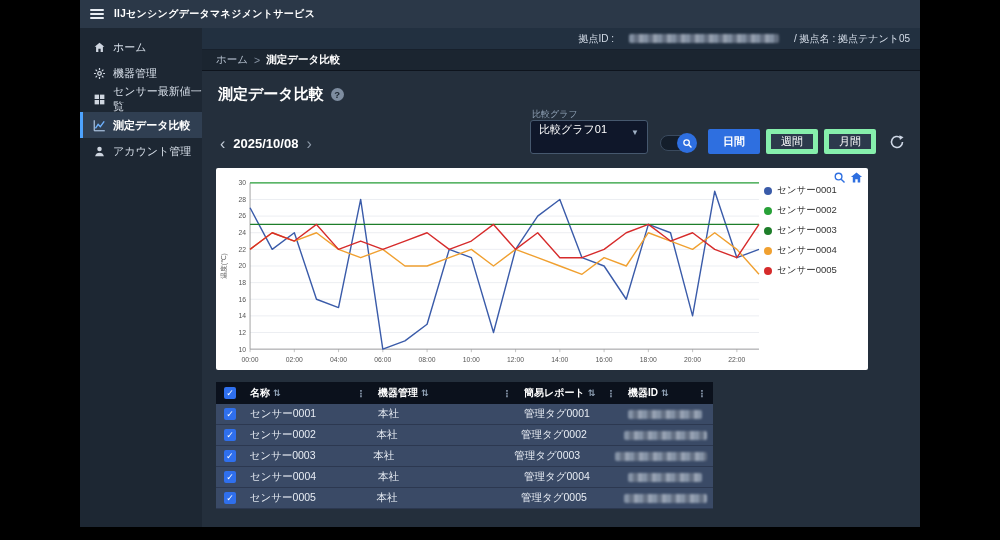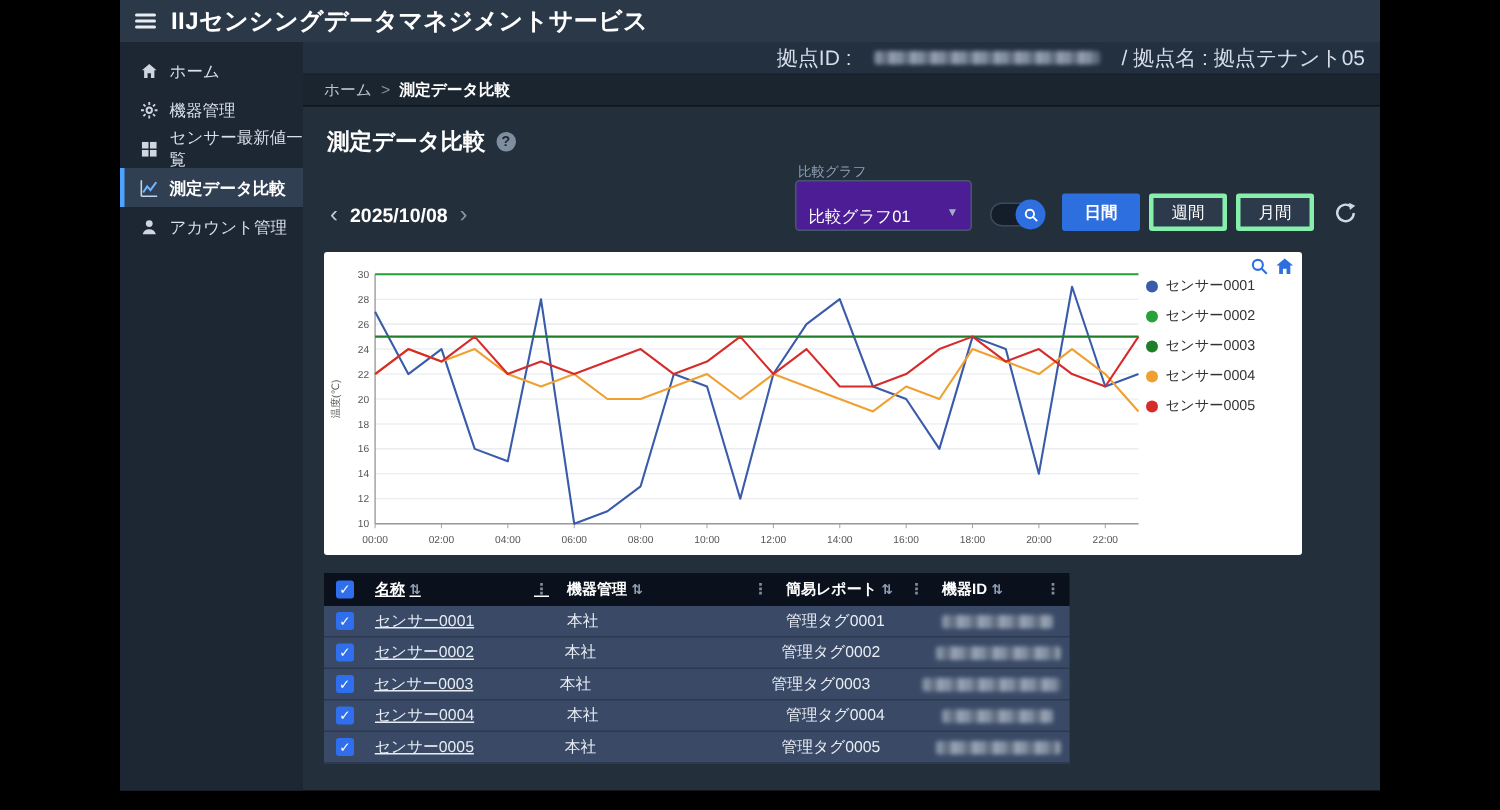--- a/index.html
+++ b/index.html
@@ -6,40 +6,40 @@
   html,body { width:1000px; height:540px; background:#000; overflow:hidden;
     font-family:"Liberation Sans","DejaVu Sans",sans-serif; }
   .app { position:absolute; left:80px; top:0; width:840px; height:527px;
     background:#242f3c; display:flex; flex-direction:column; }
 
   
   .topbar { height:28px; background:#2b3848; display:flex; align-items:center;
     padding:0 10px; flex:0 0 auto; }
   .hamburger { width:14px; cursor:pointer; margin-right:10px; }
   .hamburger span { display:block; height:2px; background:#e8edf3; margin:2px 0; border-radius:1px; }
-  .app-title { color:#fff; font-size:16px; font-weight:bold; letter-spacing:.3px; }
+  .app-title { color:#fff; font-size:10px; font-weight:bold; letter-spacing:.3px; }
   .topbar-right { margin-left:auto; display:flex; align-items:center; gap:6px;
     color:#dfe6ef; font-size:10.5px; }
   .avatar { width:17px; height:17px; }
 
   .redact { display:inline-block; height:9px; border-radius:2px; vertical-align:middle;
     background:repeating-linear-gradient(90deg,#93a0b2 0 5px,#6c7789 5px 10px,#a8b2c1 10px 14px);
     filter:blur(1.3px); opacity:.85; }
 
   
   .body { flex:1; display:flex; min-height:0; }
   .sidebar { width:122px; background:#1d2733; padding-top:6px; flex:0 0 auto; }
   .side-item { display:flex; align-items:center; gap:7px; height:26px; padding-left:10px;
     color:#d7dfe9; font-size:11px; cursor:pointer; border-left:3px solid transparent; }
   .side-item .icn { width:13px; height:13px; display:inline-flex; }
   .side-item.active { background:#303f52; border-left-color:#4da3ff; color:#fff; font-weight:bold; }
 
   .rightcol { flex:1; display:flex; flex-direction:column; min-width:0; }
   .sitebar { height:22px; background:#223040; display:flex; align-items:center;
-    justify-content:flex-end; padding-right:10px; color:#d5dde8; font-size:14px; gap:15px;
+    justify-content:flex-end; padding-right:10px; color:#d5dde8; font-size:10px; gap:15px;
     border-bottom:1px solid #17202c; }
   .crumbbar { height:21px; background:#1b2530; display:flex; align-items:center;
     padding-left:14px; gap:6px; font-size:10.5px; border-bottom:1px solid #0e141d; }
   .crumb-home { color:#b9c4d2; cursor:pointer; }
   .crumb-sep { color:#8794a4; }
   .crumb-cur { color:#fff; font-weight:bold; }
 
   .content { flex:1; padding:10px 14px; overflow:hidden; }
   .pagetitle-row { display:flex; align-items:center; gap:7px; margin:4px 0 0 2px; }
   .pagetitle { color:#fff; font-size:15px; font-weight:bold; }
@@ -48,31 +48,31 @@
     cursor:pointer; }
 
   .controls { display:flex; align-items:flex-end; margin-top:16px; }
   .datenav { display:flex; align-items:center; gap:8px; margin-left:4px; padding-bottom:3px; }
   .chev { font-size:16px; line-height:14px; color:#c3ccd8; cursor:pointer; }
   .chev.next { color:#8b97a6; }
   .dateval { color:#fff; font-size:13px; font-weight:bold; }
   .ctrl-right { margin-left:auto; display:flex; align-items:flex-end; gap:12px; }
   .selwrap { position:relative; }
   .sel-label { position:absolute; top:-12px; left:2px; font-size:9px; color:#8fa1b5; }
-  .selectbox { width:118px; height:24px; background:#4c1d95; border:1px solid #46586e;
-    border-radius:3px; color:#fff; font-size:11px; display:flex; align-items:flex-start;
+  .selectbox { width:118px; height:24px; background:#0f172a; border:1px solid #46586e;
+    border-radius:3px; color:#fff; font-size:11px; display:flex; align-items:flex-end;
     padding:16px 8px; cursor:pointer; }
   .selectbox .caret { margin-left:auto; color:#9fb0c4; font-size:8px; }
   .toggle { width:36px; height:16px; border-radius:9px; background:#141e2b;
     border:1px solid #3a4a5e; position:relative; cursor:pointer; margin-bottom:3px; }
   .toggle .knob { position:absolute; right:-2px; top:-3px; width:20px; height:20px;
     border-radius:50%; background:#2e6fe0; display:flex; align-items:center; justify-content:center; }
   .seg { display:flex; gap:6px; }
   .seg button { width:52px; height:25px; font-size:11px; border-radius:2px; cursor:pointer;
-    color:#fff; background:#2c3a4c; border:3px solid #86efac;
+    color:#fff; background:#2c3a4c; border:5px solid #86efac;
     font-family:"Liberation Sans","DejaVu Sans",sans-serif; }
   .seg button.active { background:#2e6fe0; border-color:#2e6fe0; font-weight:bold; }
   .refresh { width:18px; height:18px; cursor:pointer; margin-bottom:3px; }
 
   
   .chartcard { position:relative; margin-top:14px; width:652px; height:202px; background:#fff;
     border-radius:2px; display:flex; padding:6px 4px 2px 2px; }
   .chart-svg { flex:1; height:100%; }
   .legend { width:100px; padding-top:10px; display:flex; flex-direction:column; gap:7px; }
   .legend-item { display:flex; align-items:center; gap:5px; font-size:9.5px; color:#333; cursor:pointer; }
@@ -80,21 +80,21 @@
   .chart-corner { position:absolute; top:3px; right:5px; display:flex; gap:4px; }
   .chart-corner .cicon { width:13px; height:13px; cursor:pointer; }
 
   
   .table { margin-top:12px; width:497px; font-size:10px; }
   .trow { display:flex; align-items:center; height:21px; }
   .thead { background:#0b111c; color:#fff; font-weight:bold; height:22px; }
   .tbody .trow { background:#3a4a66; border-bottom:1px solid #2c3850; color:#e8edf4; font-size:10.5px; }
   .cell { display:flex; align-items:center; height:100%; padding:0 6px; }
   .c0 { width:28px; justify-content:center; }
-  .c1 { width:128px;text-decoration:underline; } .c2 { width:146px; } .c3 { width:104px; } .c4 { flex:1; }
+  .c1 { width:128px; } .c2 { width:146px; } .c3 { width:104px; } .c4 { flex:1; }
   .thead .cell { gap:3px; }
   .sort { color:#8fa0b4; font-size:9px; cursor:pointer; }
   .kebab { margin-left:auto; color:#7e8da0; font-size:10px; cursor:pointer; }
   .cb { width:12px; height:12px; border-radius:2px; background:#2f6fed; color:#fff;
     font-size:9px; line-height:12px; text-align:center; cursor:pointer; flex:0 0 auto; }
 </style>
 </head>
 <body>
 
 <div class="app">

